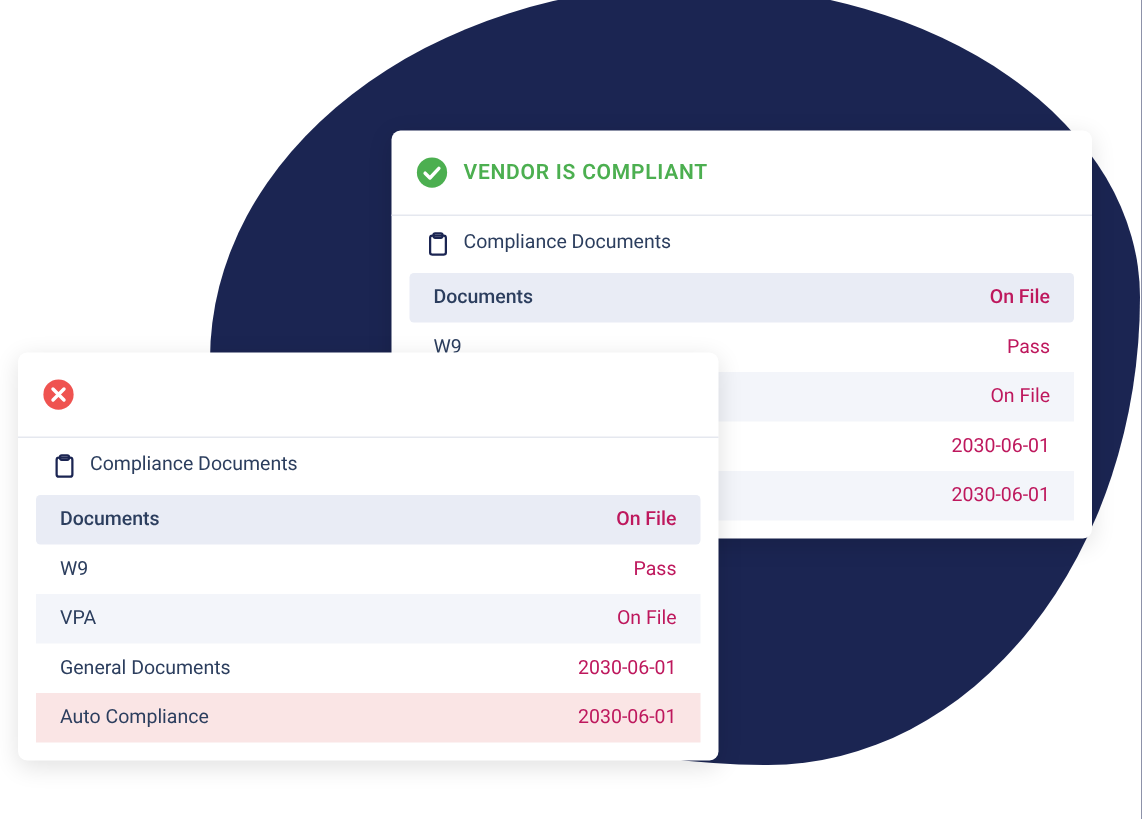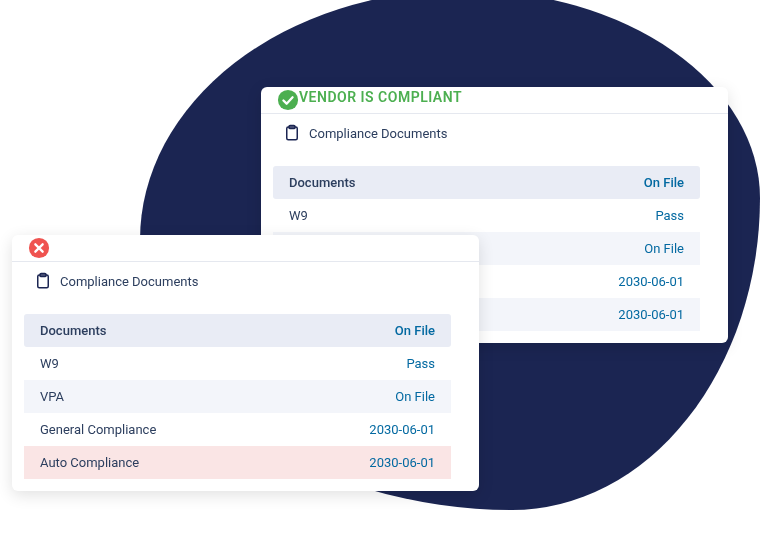--- a/index.html
+++ b/index.html
@@ -38,53 +38,53 @@
       width: 467px;
     }
     .card-noncompliant {
       top: 235px;
       left: 12px;
       width: 467px;
       z-index: 3;
     }
     .status-bar {
       display: flex;
-      align-items: flex-start;
-      padding: 2px 16px;
+      align-items: center;
+      gap: 10px;
+      padding: 17px 16px;
       border-bottom: 1px solid #e5e8ef;
     }
     .status-text {
       font-size: 14px;
       font-weight: 600;
       letter-spacing: 0.5px;
     }
     .status-compliant { color: #4caf50; }
     .status-noncompliant { color: #ef5350; }
     .icon-check, .icon-x {
       width: 22px;
       height: 22px;
       flex-shrink: 0;
     }
     .section-header {
       display: flex;
-      align-items: center;
       gap: 8px;
-      padding: 10px 20px 24px 22px;
+      padding: 10px 20px 10px 22px;
     }
     .section-header-text {
       font-size: 13px;
       color: #2c3e5e;
     }
     .icon-clipboard {
       width: 18px;
       height: 18px;
       flex-shrink: 0;
     }
     .rows {
-      padding: 0 28px 12px 12px;
+      padding: 0 12px 12px 12px;
     }
     .row {
       display: flex;
       justify-content: space-between;
       align-items: center;
       padding: 9px 16px;
       font-size: 13px;
       color: #2c3e5e;
     }
     .row-header {
@@ -92,21 +92,21 @@
       border-radius: 3px;
       font-weight: 500;
     }
     .row-alt {
       background: #f3f5fa;
     }
     .row-highlight {
       background: #fae5e5;
     }
     .row-value {
-      color: #0369a1;
+      color: #be185d;
     }
   </style>
 </head>
 <body>
 
 <div class="blob"></div>
 
 <div class="card card-compliant">
   <div class="status-bar">
     <span class="icon-check">
@@ -175,21 +175,21 @@
     </div>
     <div class="row">
       <span>W9</span>
       <span class="row-value">Pass</span>
     </div>
     <div class="row row-alt">
       <span>VPA</span>
       <span class="row-value">On File</span>
     </div>
     <div class="row">
-      <span>General Compliance</span>
+      <span>General Documents</span>
       <span class="row-value">2030-06-01</span>
     </div>
     <div class="row row-highlight">
       <span>Auto Compliance</span>
       <span class="row-value">2030-06-01</span>
     </div>
   </div>
 </div>
 
 </body></html>

